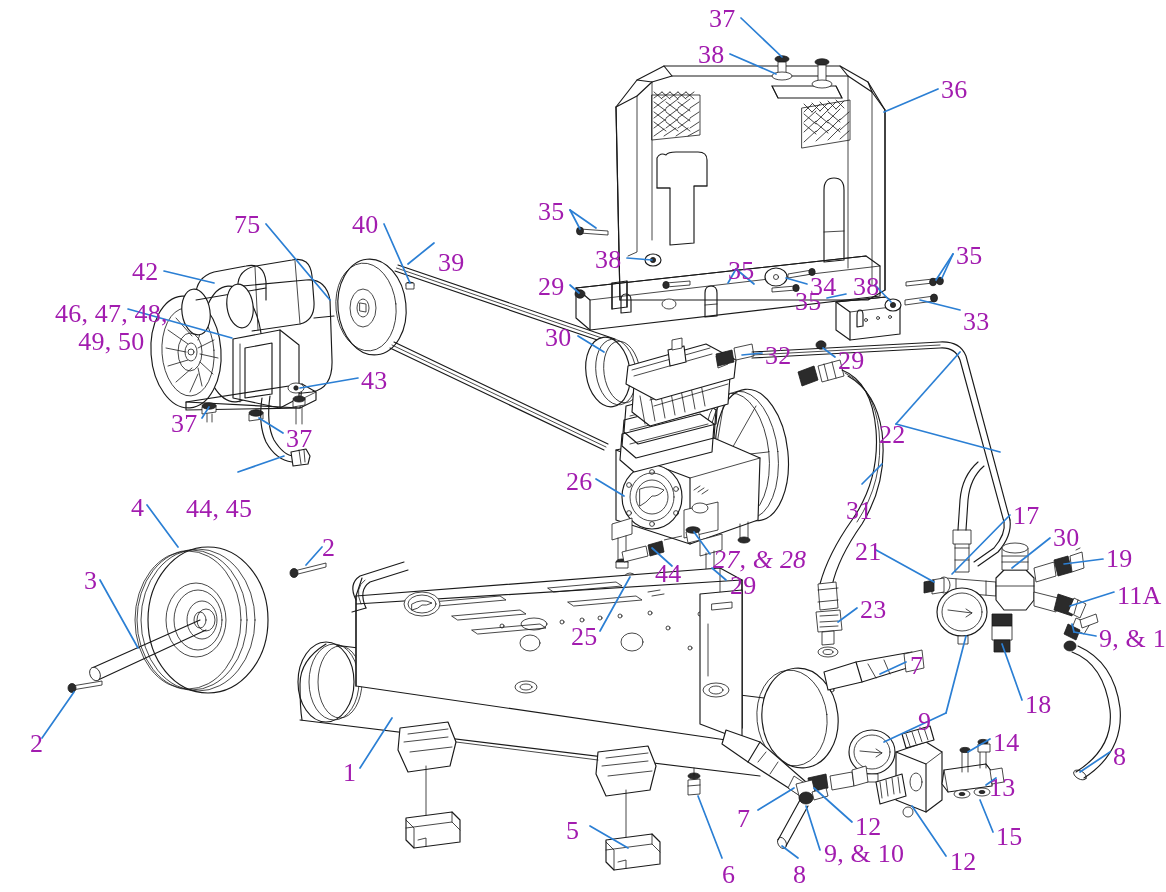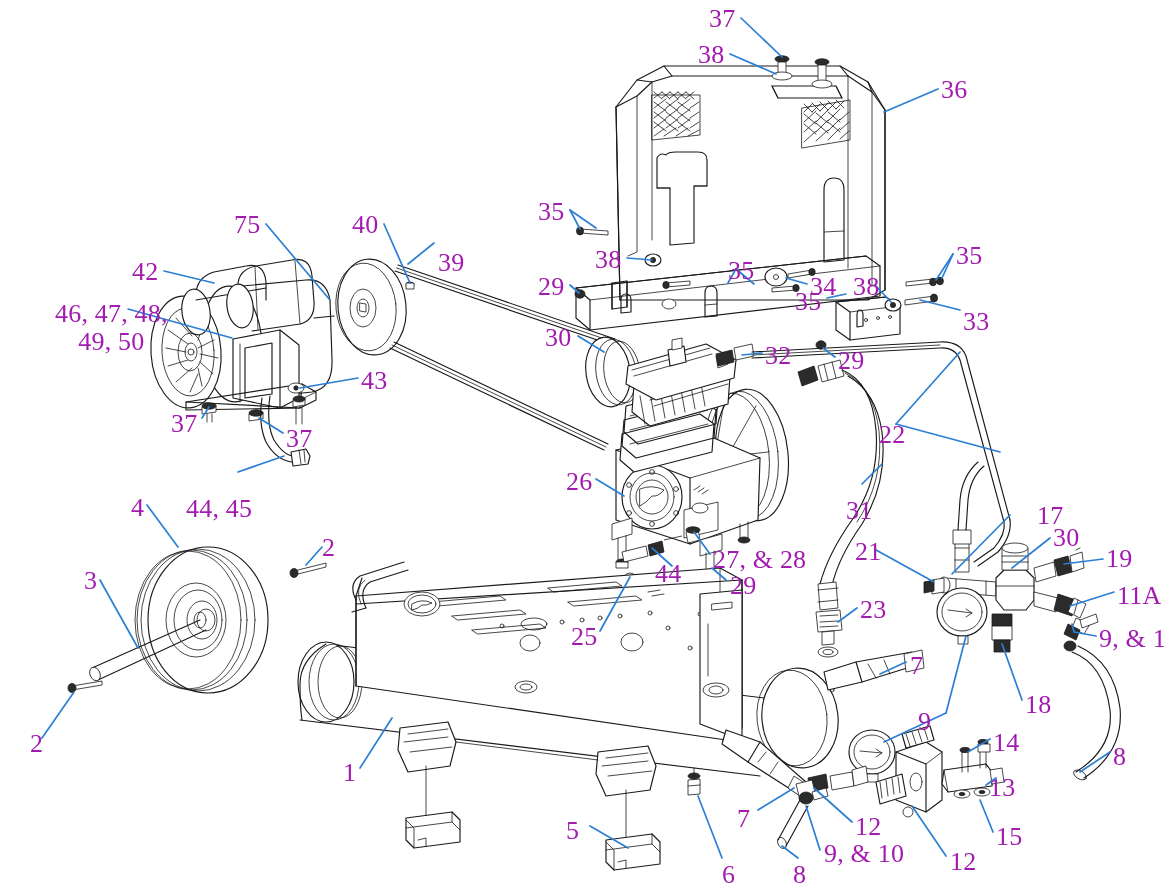--- a/index.html
+++ b/index.html
@@ -670,26 +670,26 @@
   <div class="callout" style="left:765px;top:345px;">32</div>
   <div class="callout" style="left:838px;top:350px;">29</div>
   <div class="callout" style="left:361px;top:370px;">43</div>
   <div class="callout" style="left:171px;top:413px;">37</div>
   <div class="callout" style="left:286px;top:428px;">37</div>
   <div class="callout" style="left:879px;top:424px;">22</div>
   <div class="callout" style="left:186px;top:466px;margin-top:32px;">44, 45</div>
   <div class="callout" style="left:846px;top:457px;margin-top:43px;">31</div>
   <div class="callout" style="left:566px;top:471px;">26</div>
   <div class="callout" style="left:131px;top:497px;">4</div>
-  <div class="callout" style="left:1013px;top:505px;margin-left:24px;">17</div>
+  <div class="callout" style="left:1013px;top:505px;">17</div>
   <div class="callout" style="left:1053px;top:527px;">30</div>
   <div class="callout" style="left:322px;top:537px;">2</div>
   <div class="callout" style="left:1106px;top:548px;">19</div>
   <div class="callout" style="left:855px;top:541px;">21</div>
-  <div class="callout" style="left:713px;top:549px;">27, &amp; 28</div>
+  <div class="callout" style="left:713px;top:549px;font-style:italic;">27, &amp; 28</div>
   <div class="callout" style="left:655px;top:563px;">44</div>
   <div class="callout" style="left:84px;top:570px;">3</div>
   <div class="callout" style="left:730px;top:575px;">29</div>
   <div class="callout" style="left:1117px;top:585px;">11A</div>
   <div class="callout" style="left:860px;top:599px;">23</div>
   <div class="callout" style="left:1099px;top:628px;">9, &amp; 10</div>
   <div class="callout" style="left:571px;top:626px;">25</div>
   <div class="callout" style="left:910px;top:655px;">7</div>
   <div class="callout" style="left:1025px;top:694px;">18</div>
   <div class="callout" style="left:30px;top:733px;">2</div>

